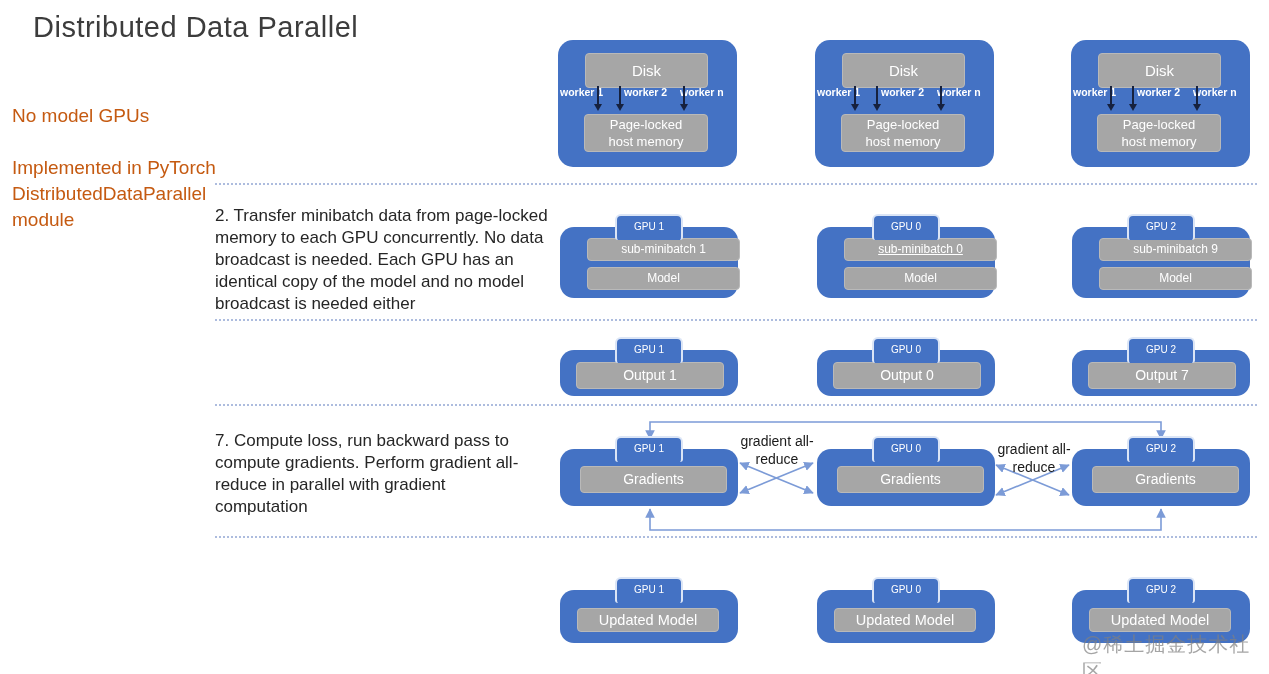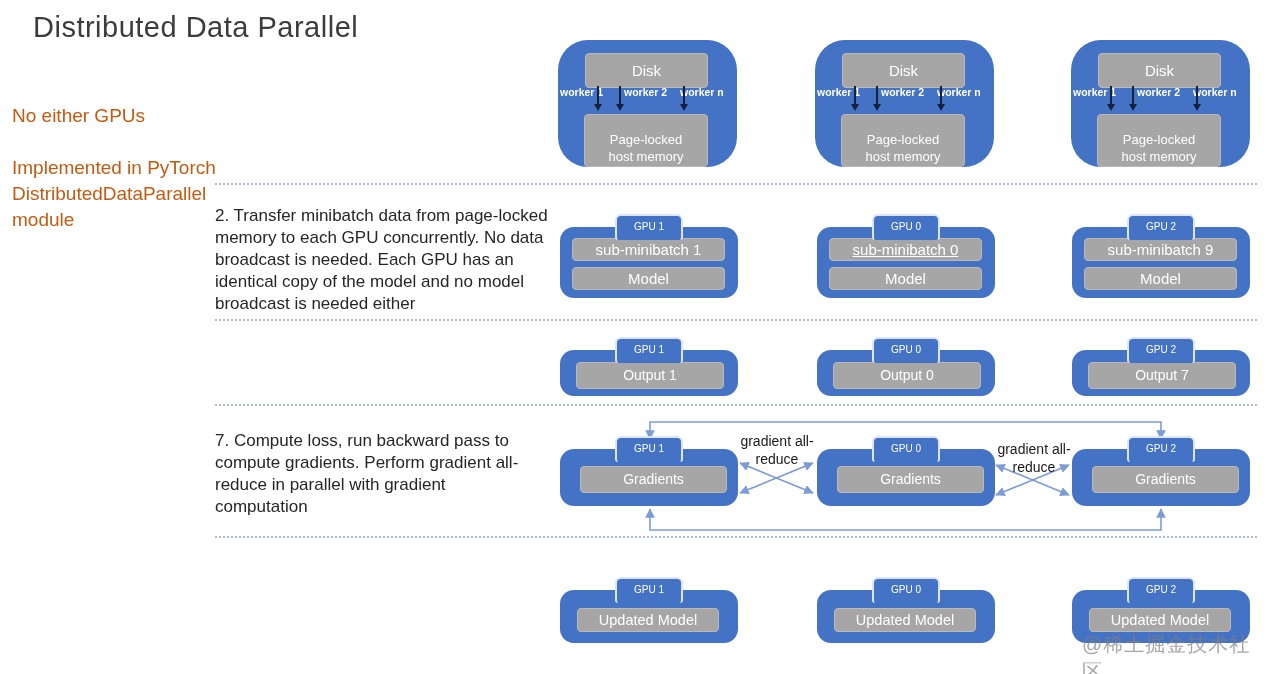--- a/index.html
+++ b/index.html
@@ -19,67 +19,67 @@
     position:absolute; left:215px; width:360px; font-size:17px; line-height:22px;
     color:#262626; white-space:pre-line;
   }
   .sep{
     position:absolute; left:215px; width:1042px; height:0;
     border-top:2px dotted #9FB1D9; opacity:0.85;
   }
   
   .r1box{
     position:absolute; top:40px; width:179px; height:127px;
-    background:#4472C4; border-radius:30px; z-index:2;
+    background:#4472C4; border-radius:15px; z-index:2;
   }
   .body{
     position:absolute; width:178px; background:#4472C4; border-radius:14px; z-index:2;
   }
   .tab{
     position:absolute; left:50%; transform:translateX(-50%); top:-13px;
     width:64px; height:24px; background:#4472C4;
     border:2px solid #dbe5f6; border-bottom:none; border-radius:6px 6px 3px 3px;
     color:#fff; font-size:10px; line-height:22px; text-align:center; z-index:3;
   }
   .gray{
     position:absolute; background:#A6A6A6; border:1px solid #b9b9b9;
     border-radius:4px; color:#ffffff; text-align:center;
   }
   .disk{ left:27px; top:13px; width:121px; height:33px; line-height:33px; font-size:15px; }
   .mem{
     left:26px; top:74px; width:122px; height:35px; font-size:13px; line-height:17px;
-    white-space:pre-line; padding-top:16px;
+    white-space:pre-line; padding-top:1px;
   }
   .wl{
     position:absolute; top:46px; color:#ffffff; font-size:10.5px; font-weight:bold;
     z-index:2;
   }
   .warrows{ position:absolute; left:0; top:0; z-index:3; }
-  .g2{ left:12px; width:151px; height:21px; line-height:21px; font-size:15px; }
+  .g2{ left:27px; width:151px; height:21px; line-height:21px; font-size:12px; }
   .g3{ left:16px; top:12px; width:146px; height:25px; line-height:25px; font-size:14px; }
   .g4{ left:20px; top:17px; width:145px; height:25px; line-height:25px; font-size:14px; }
   .g5{ left:17px; top:18px; width:140px; height:22px; line-height:22px; font-size:14.5px; }
   .overlay{ position:absolute; left:540px; top:415px; z-index:1; }
   .arl{
     position:absolute; width:92px; text-align:center; font-size:14px; line-height:18px;
     color:#1a1a1a; white-space:pre-line; z-index:4;
   }
   .watermark{
     position:absolute; left:1082px; top:631px; font-size:20px; color:#808080;
     opacity:0.7; letter-spacing:1px; z-index:10;
   }
 </style>
 </head>
 <body>
 
 <div id="slide">
 
   <div class="title">Distributed Data Parallel</div>
 
-  <div class="note" style="left:12px; top:103px;">No either GPUs</div>
+  <div class="note" style="left:12px; top:103px;">No model GPUs</div>
   <div class="note" style="left:12px; top:155px; width:230px;">Implemented in PyTorch
 DistributedDataParallel
 module</div>
 
   <div class="step" style="top:205px;">2. Transfer minibatch data from page-locked
 memory  to each GPU concurrently. No data
 broadcast is needed. Each GPU has an
 identical copy of the model and no model
 broadcast is needed either</div>
   <div class="step" style="top:430px;">7. Compute loss, run backward pass to

